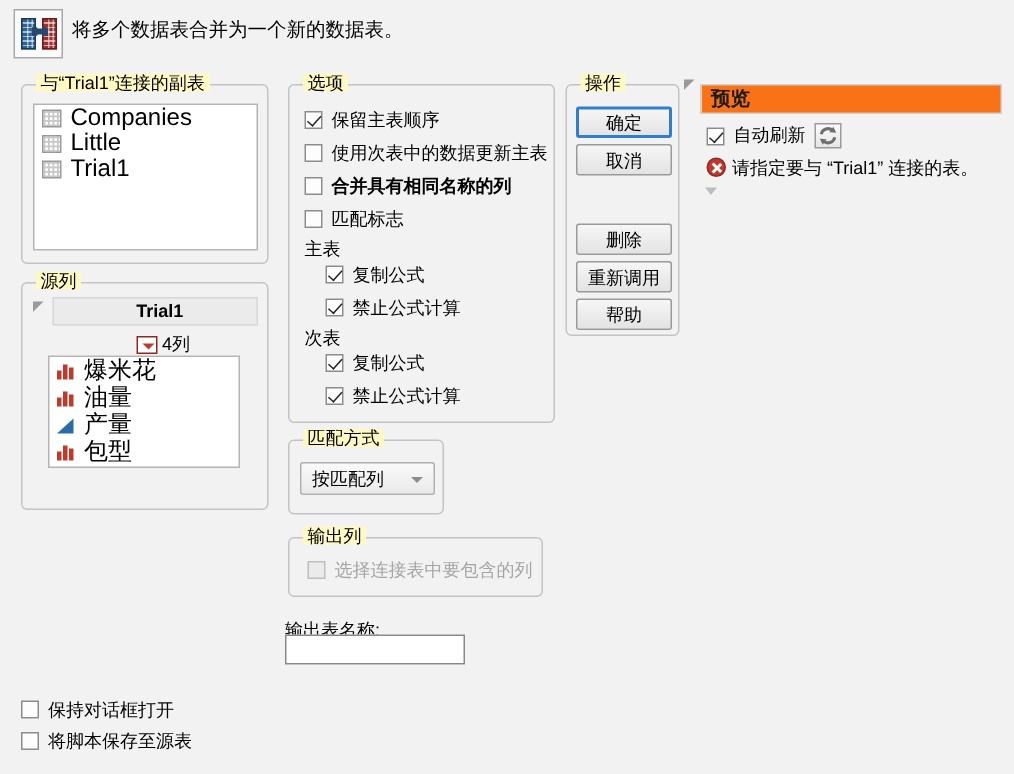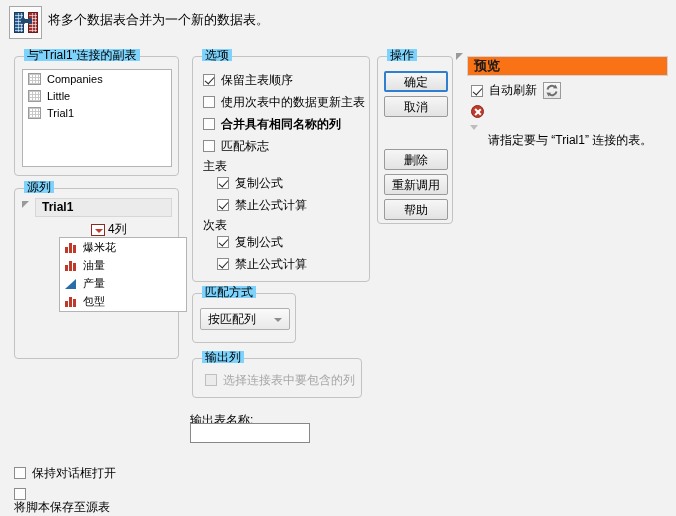--- a/index.html
+++ b/index.html
@@ -36,26 +36,26 @@
   .tbl-grid-v { position:absolute; top:0; bottom:0; width:1px; background:rgba(255,255,255,.55); }
   .connector { position:absolute; left:13px; top:12px; width:7px; height:4px; background:#24486e; }
   .conn-dot-l { position:absolute; left:11px; top:11px; width:4px; height:6px; background:#24486e; border-radius:1px;}
   .conn-dot-r { position:absolute; left:18px; top:11px; width:4px; height:6px; background:#24486e; border-radius:1px;}
   .hdr-text { position: absolute; left: 48px; top: 11px; font-size: 13px; }
 
   
   .grp { position: absolute; border: 1px solid #c3c3c3; border-radius: 4px; }
   .grp > .grp-title {
     position: absolute; top: -8px; left: 9px; padding: 0 3px;
-    background: #7dd3fc; font-size: 12px; line-height: 12px; white-space: nowrap;
+    background: #fef9c3; font-size: 12px; line-height: 12px; white-space: nowrap;
   }
 
   
   .listbox { position: absolute; background: #fff; border: 1px solid #b4b4b4; }
-  .list-item { display: flex; align-items: center; height: 17px; padding-left: 5px; font-size: 11px; }
+  .list-item { display: flex; align-items: center; height: 17px; padding-left: 5px; font-size: 16px; }
   .list-item span.lbl { margin-left: 6px; }
 
   .ic-table {
     width: 13px; height: 12px; flex: 0 0 13px;
     border: 1px solid #9a9a9a; background: #fff;
     background-image:
       linear-gradient(to right, #c8c8c8 1px, transparent 1px),
       linear-gradient(to bottom, #c8c8c8 1px, transparent 1px);
     background-size: 3px 3px;
   }
@@ -195,34 +195,34 @@
         <span class="ic-table"></span>
         <span class="lbl">Little</span>
       </div>
       <div class="list-item">
         <span class="ic-table"></span>
         <span class="lbl">Trial1</span>
       </div>
     </div>
   </div>
 
-  <div class="grp" style="left:14px; top:188px; width:165px; height:171px;">
+  <div class="grp" style="left:14px; top:188px; width:165px; height:152px;text-align:center;">
     <div class="grp-title">源列</div>
 
     <div style="position:absolute; left:7px; top:12px; display:flex; align-items:center;">
       <span class="otri"></span>
     </div>
     <div class="src-hdr" style="left:20px; top:9px; width:137px; height:19px;">Trial1</div>
 
     <div style="position:absolute; left:29px; top:32px; display:flex; align-items:center; gap:3px;padding-left:47px;">
       <span class="red-drop"></span>
       <span style="font-size:12px">4列</span>
     </div>
 
-    <div class="listbox" style="left:44px; top:48px; width:128px; height:75px;">
+    <div class="listbox" style="left:17px; top:48px; width:128px; height:75px;">
       <div class="list-item" style="height:18px">
         <span class="ic-bars">
             <i></i>
             <i></i>
             <i></i>
           </span>
         <span class="lbl">爆米花</span>
       </div>
       <div class="list-item" style="height:18px">
         <span class="ic-bars">
@@ -332,35 +332,35 @@
           <path d="M3.5 6.5a4.5 4.5 0 0 1 7.6-2.4" fill="none" stroke="#6f6f6f" stroke-width="2"></path>
           <path d="M12.5 8.5a4.5 4.5 0 0 1-7.6 2.4" fill="none" stroke="#6f6f6f" stroke-width="2"></path>
           <polygon points="11.5,1.5 13.5,5.5 9.0,5.2" fill="#6f6f6f"></polygon>
           <polygon points="4.5,13.5 2.5,9.5 7.0,9.8" fill="#6f6f6f"></polygon>
         </svg>
       </span>
     </div>
 
     <div style="position:absolute; left:15px; top:49px; display:flex; align-items:flex-start; gap:4px;">
       <span class="err-icon"></span>
-      <span style="font-size:12px; line-height:14px;margin-top:28px;">请指定要与 “Trial1” 连接的表。</span>
+      <span style="font-size:12px; line-height:14px;">请指定要与 “Trial1” 连接的表。</span>
     </div>
 
     <div style="position:absolute; left:14px; top:74px;">
       <span class="small-tri"></span>
     </div>
   </div>
 
   <div style="position:absolute; left:190px; top:412px;">
     <div style="font-size:12px;">输出表名称:</div>
   </div>
   <input class="tinput" style="left: 190px; top: 423px; width: 120px;" value="" placeholder="">
 
   <div class="cb-row" style="position:absolute; left:14px; top:466px;font-family:Liberation Serif, serif;">
     <span class="cb"></span>
     <span>保持对话框打开</span>
   </div>
-  <div class="cb-row" style="position:absolute; left:14px; top:487px;flex-direction:column;">
+  <div class="cb-row" style="position:absolute; left:14px; top:487px;">
     <span class="cb"></span>
     <span>将脚本保存至源表</span>
   </div>
 
 </div>
 
 </body></html>

